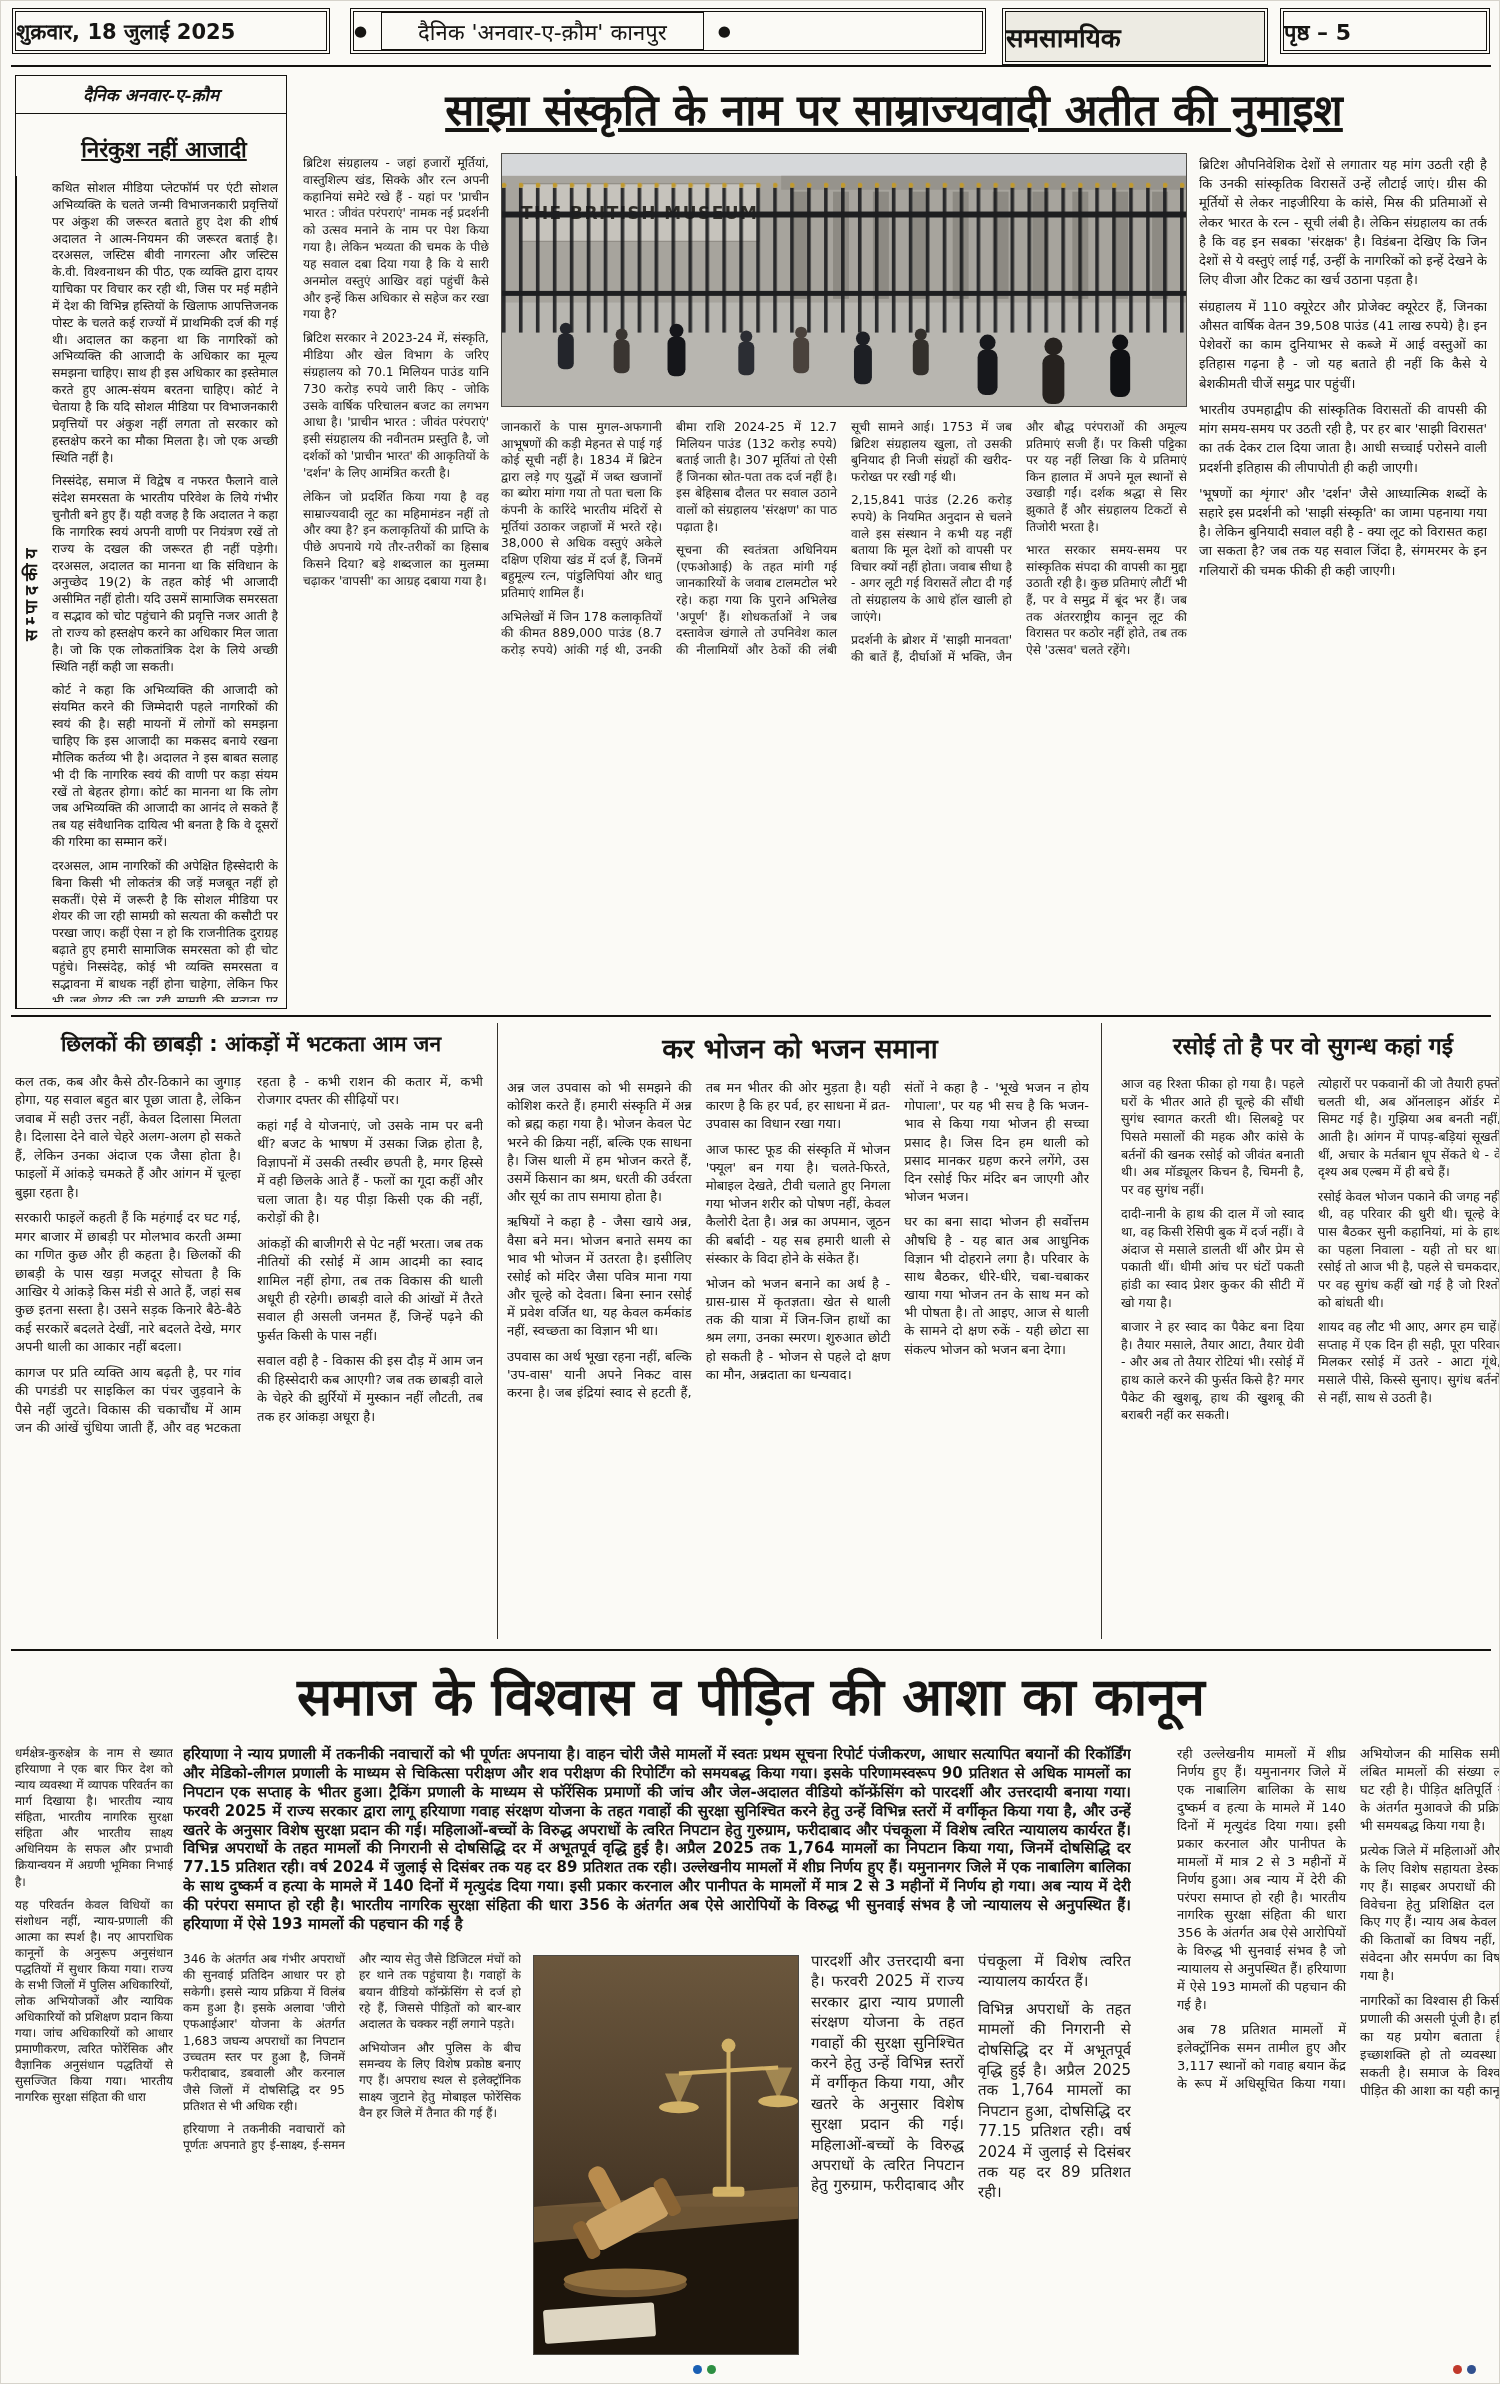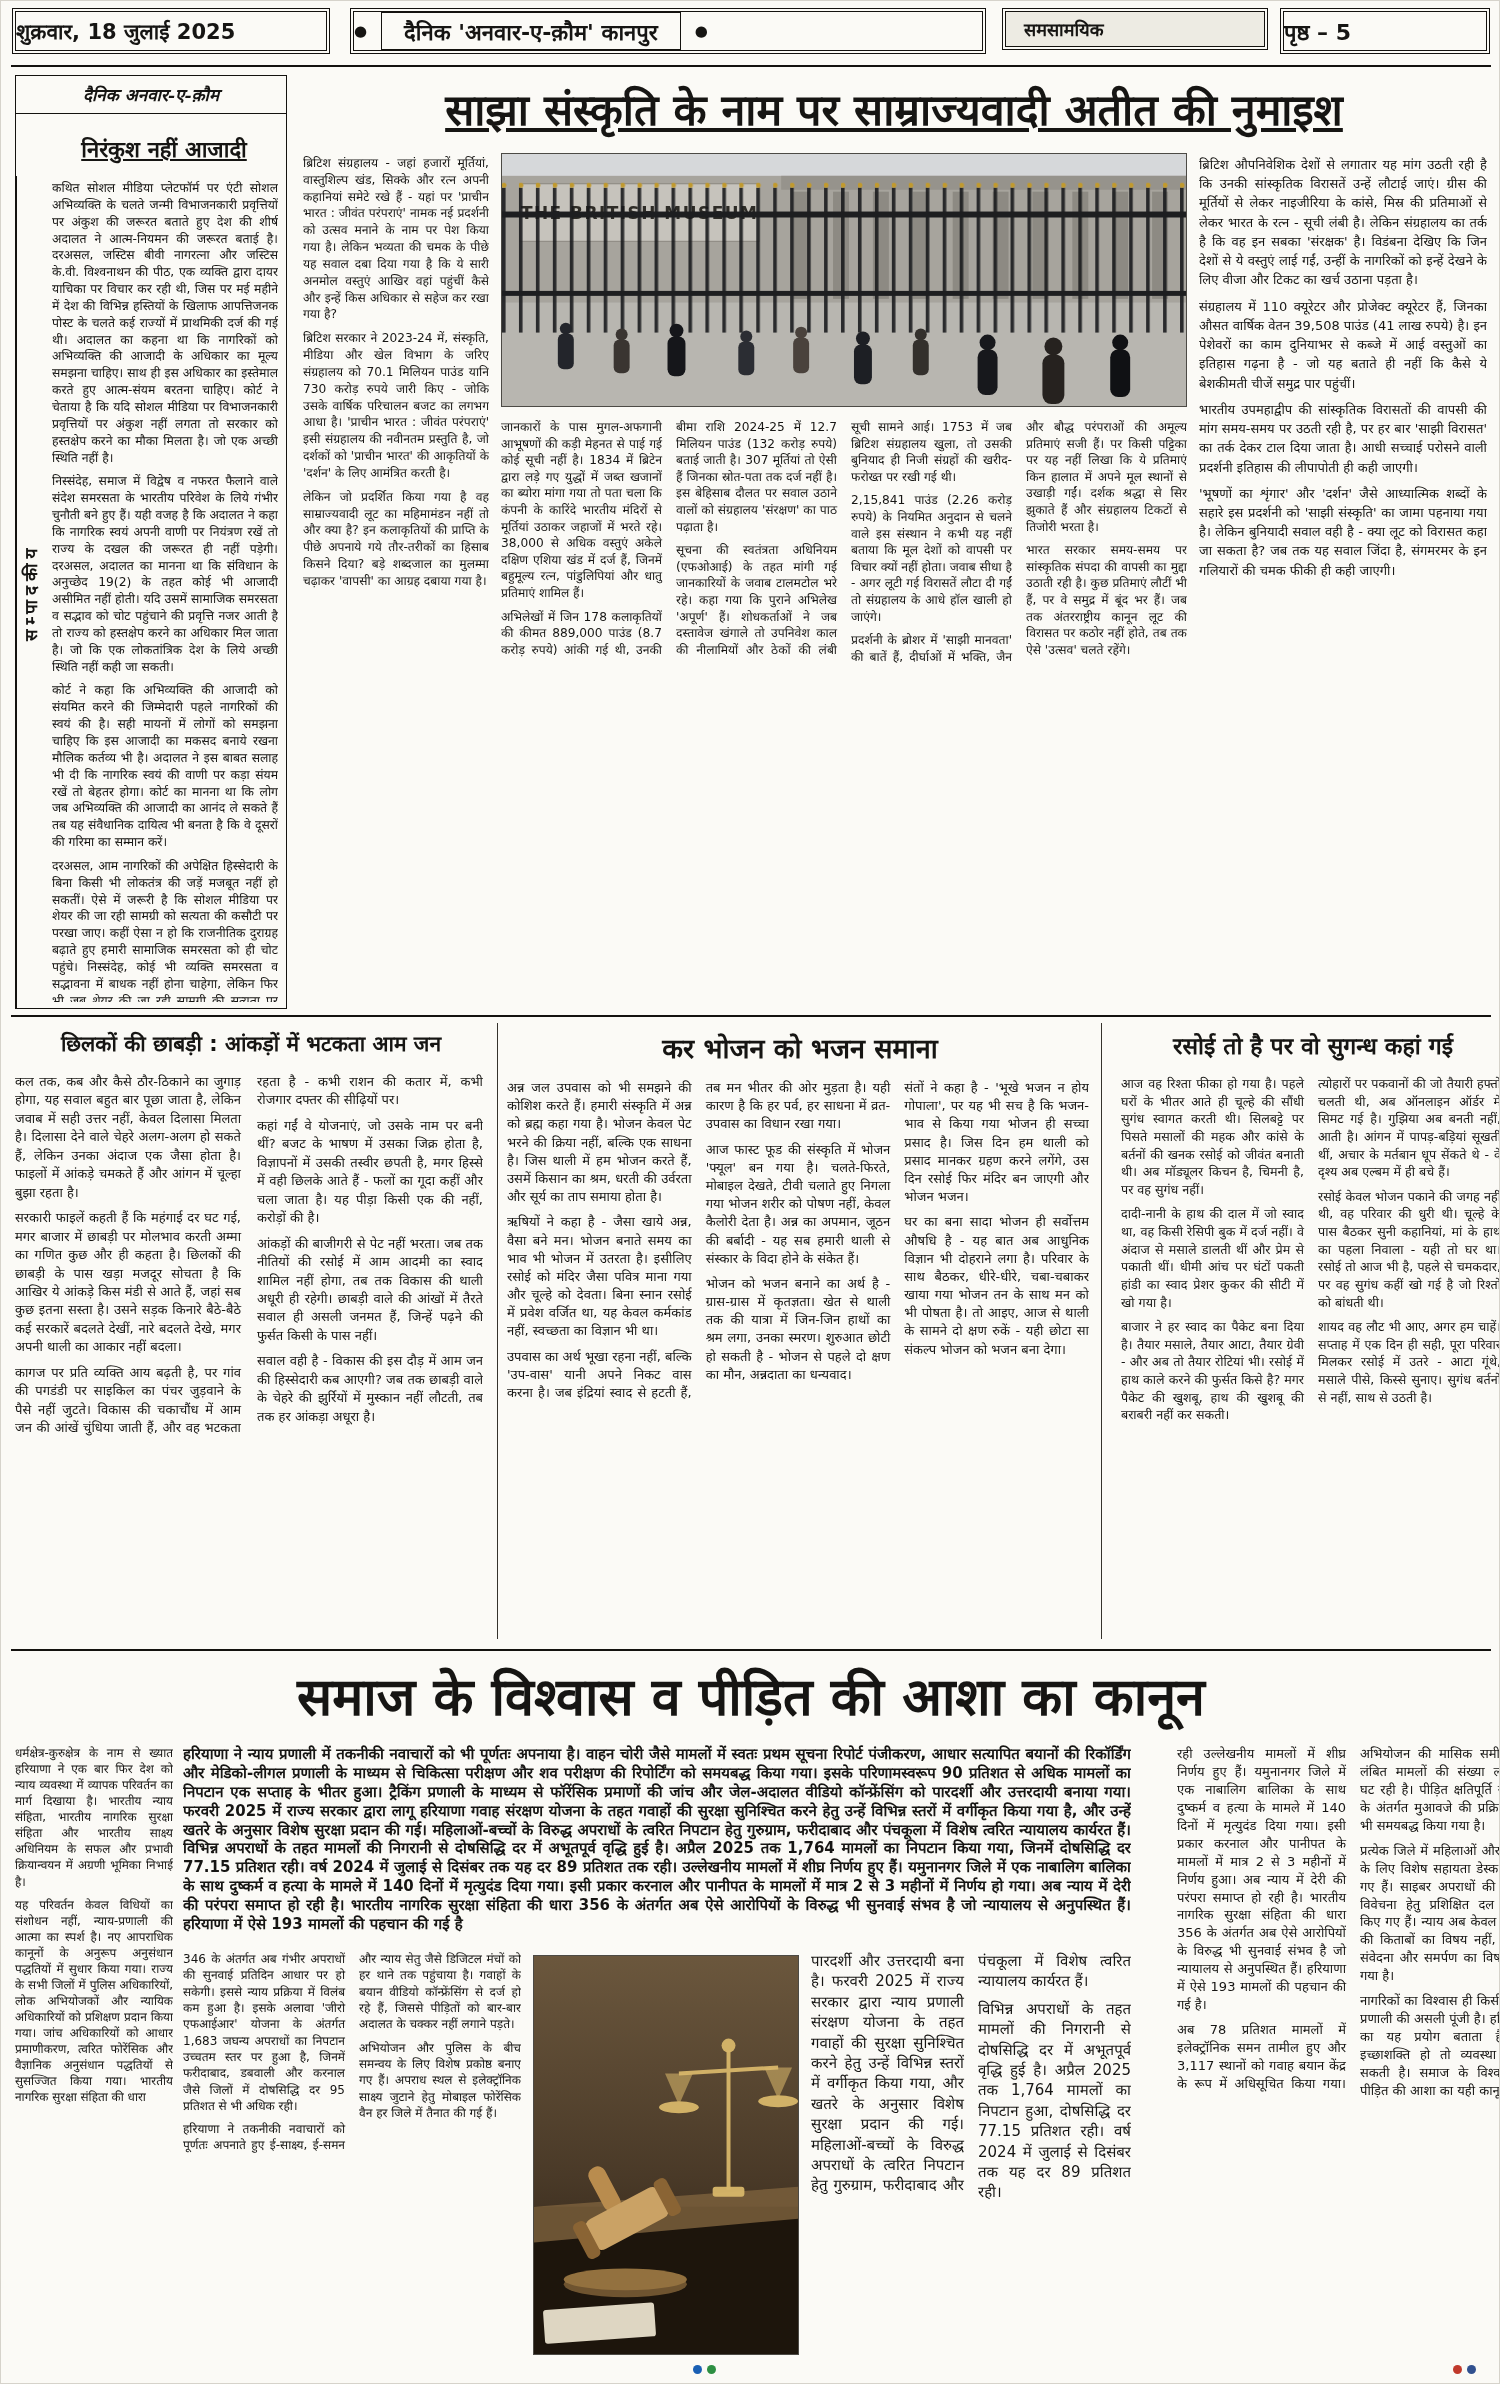--- a/index.html
+++ b/index.html
@@ -9,23 +9,23 @@
          border:1px solid #d6d3cb;}
   .dbox{position:absolute;border:1px solid #14120f;outline:1px solid #14120f;outline-offset:2px;
         display:flex;align-items:center;justify-content:flex-start;background:#fbfaf6;}
   .hrule{position:absolute;border-top:2px solid #14120f;}
   .vrule{position:absolute;border-left:1px solid #35322c;}
   .body-text{text-align:justify;}
   .body-text p{margin:0 0 7px 0;}
   
   .date-box{left:14px;top:10px;width:312px;height:40px;font-size:21px;font-weight:700;}
   .mast-box{left:352px;top:10px;width:630px;height:40px;gap:14px;}
-  .mast-inner{border:1px solid #14120f;padding:3px 22px;font-size:22px;font-weight:700;white-space:nowrap;}
+  .mast-inner{border:1px solid #14120f;padding:3px 36px;font-size:22px;font-weight:400;white-space:nowrap;}
   .bullet{font-size:15px;}
-  .sec-box{left:1004px;top:10px;width:260px;height:36px;font-size:18px;font-weight:800;background:#edebe3;padding-left:18px;}
+  .sec-box{left:1004px;top:10px;width:260px;height:51px;font-size:26px;font-weight:800;background:#edebe3;}
   .pg-box{left:1282px;top:10px;width:204px;height:40px;font-size:22px;font-weight:700;}
   
   .editorial{position:absolute;left:14px;top:74px;width:272px;height:934px;border:1.5px solid #14120f;background:#fbfaf6;}
   .ed-mast{height:38px;display:flex;align-items:center;justify-content:center;font-weight:700;font-size:17px;
            border-bottom:1.5px solid #14120f;font-family:"DejaVu Serif","Liberation Serif",serif;font-style:italic;}
   .ed-head{position:absolute;top:46px;left:30px;right:4px;height:52px;display:flex;align-items:center;justify-content:center;
            font-size:22px;font-weight:800;text-align:center;text-decoration:underline;}
   .ed-vert{position:absolute;left:0;top:100px;bottom:0;width:28px;border-right:1px solid #14120f;
            writing-mode:vertical-rl;transform:rotate(180deg);display:flex;align-items:center;justify-content:center;
            font-weight:800;font-size:17px;letter-spacing:5px;}

